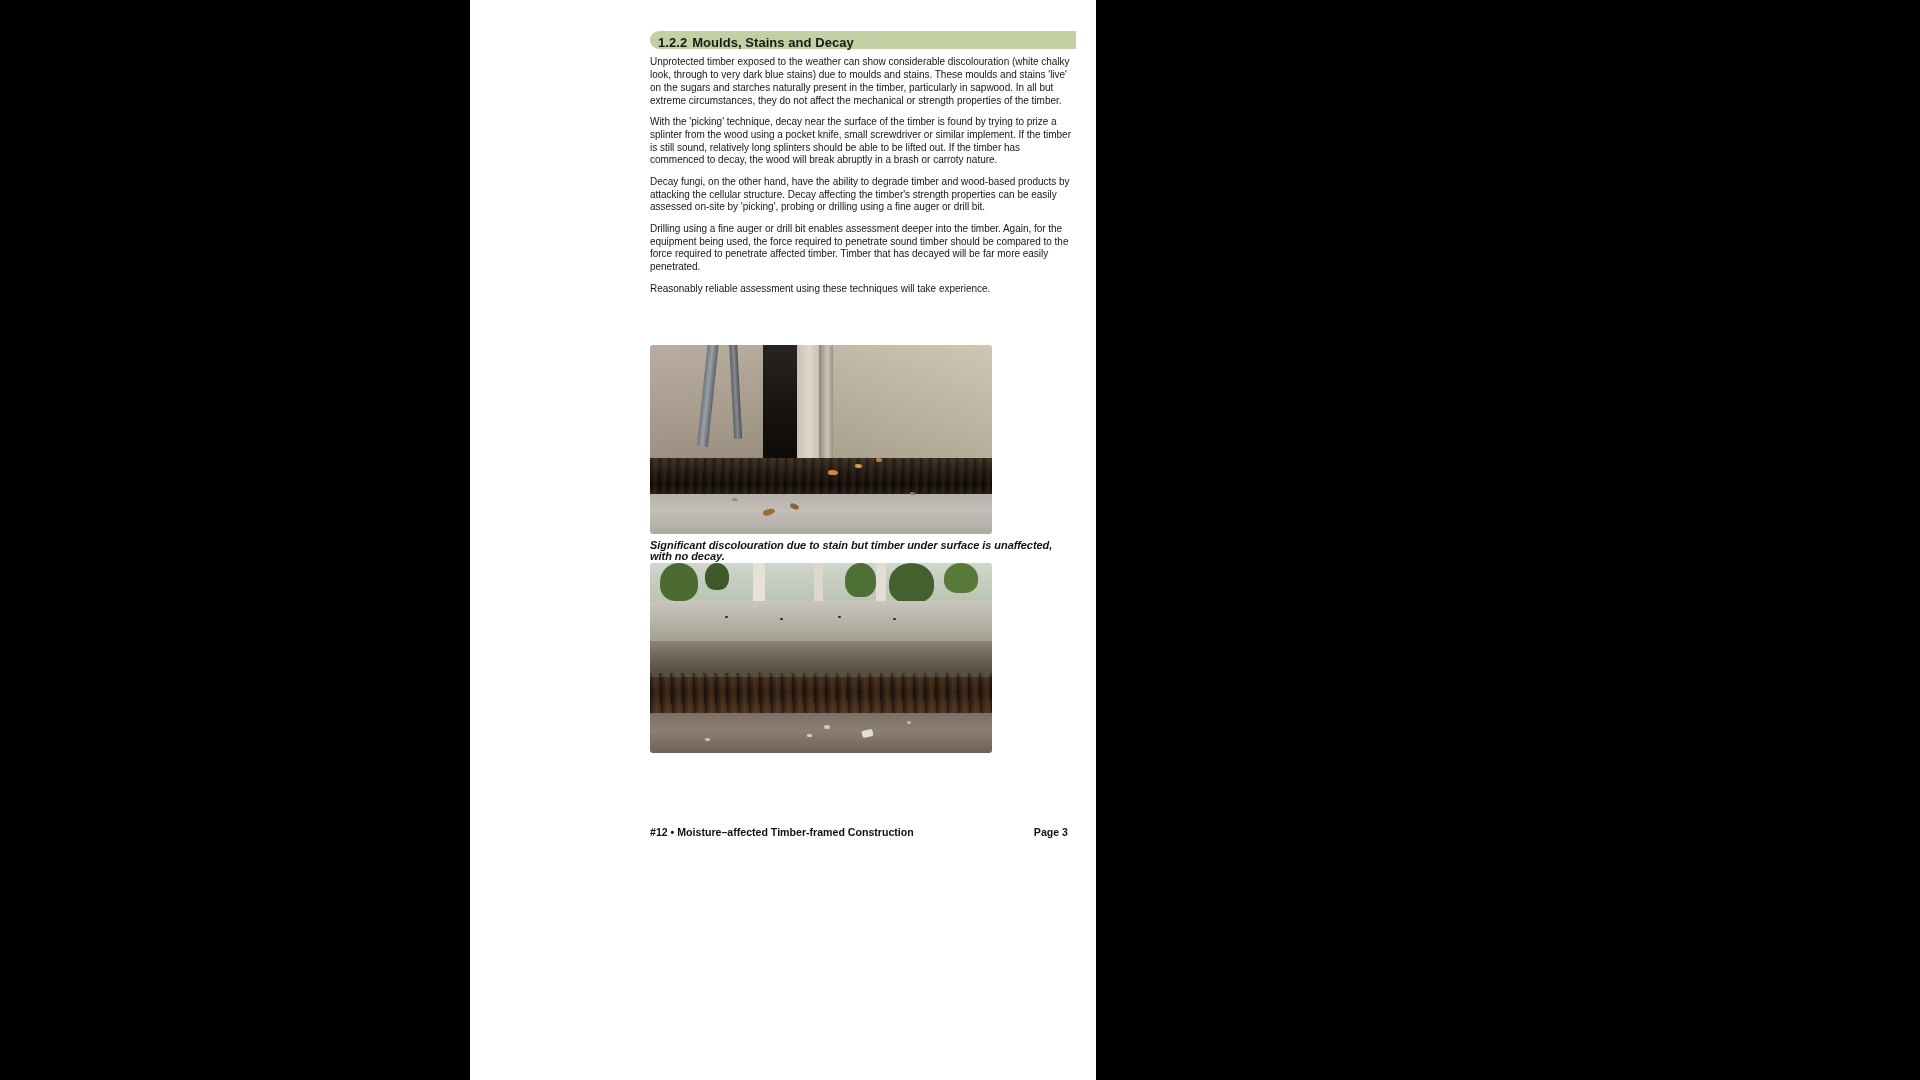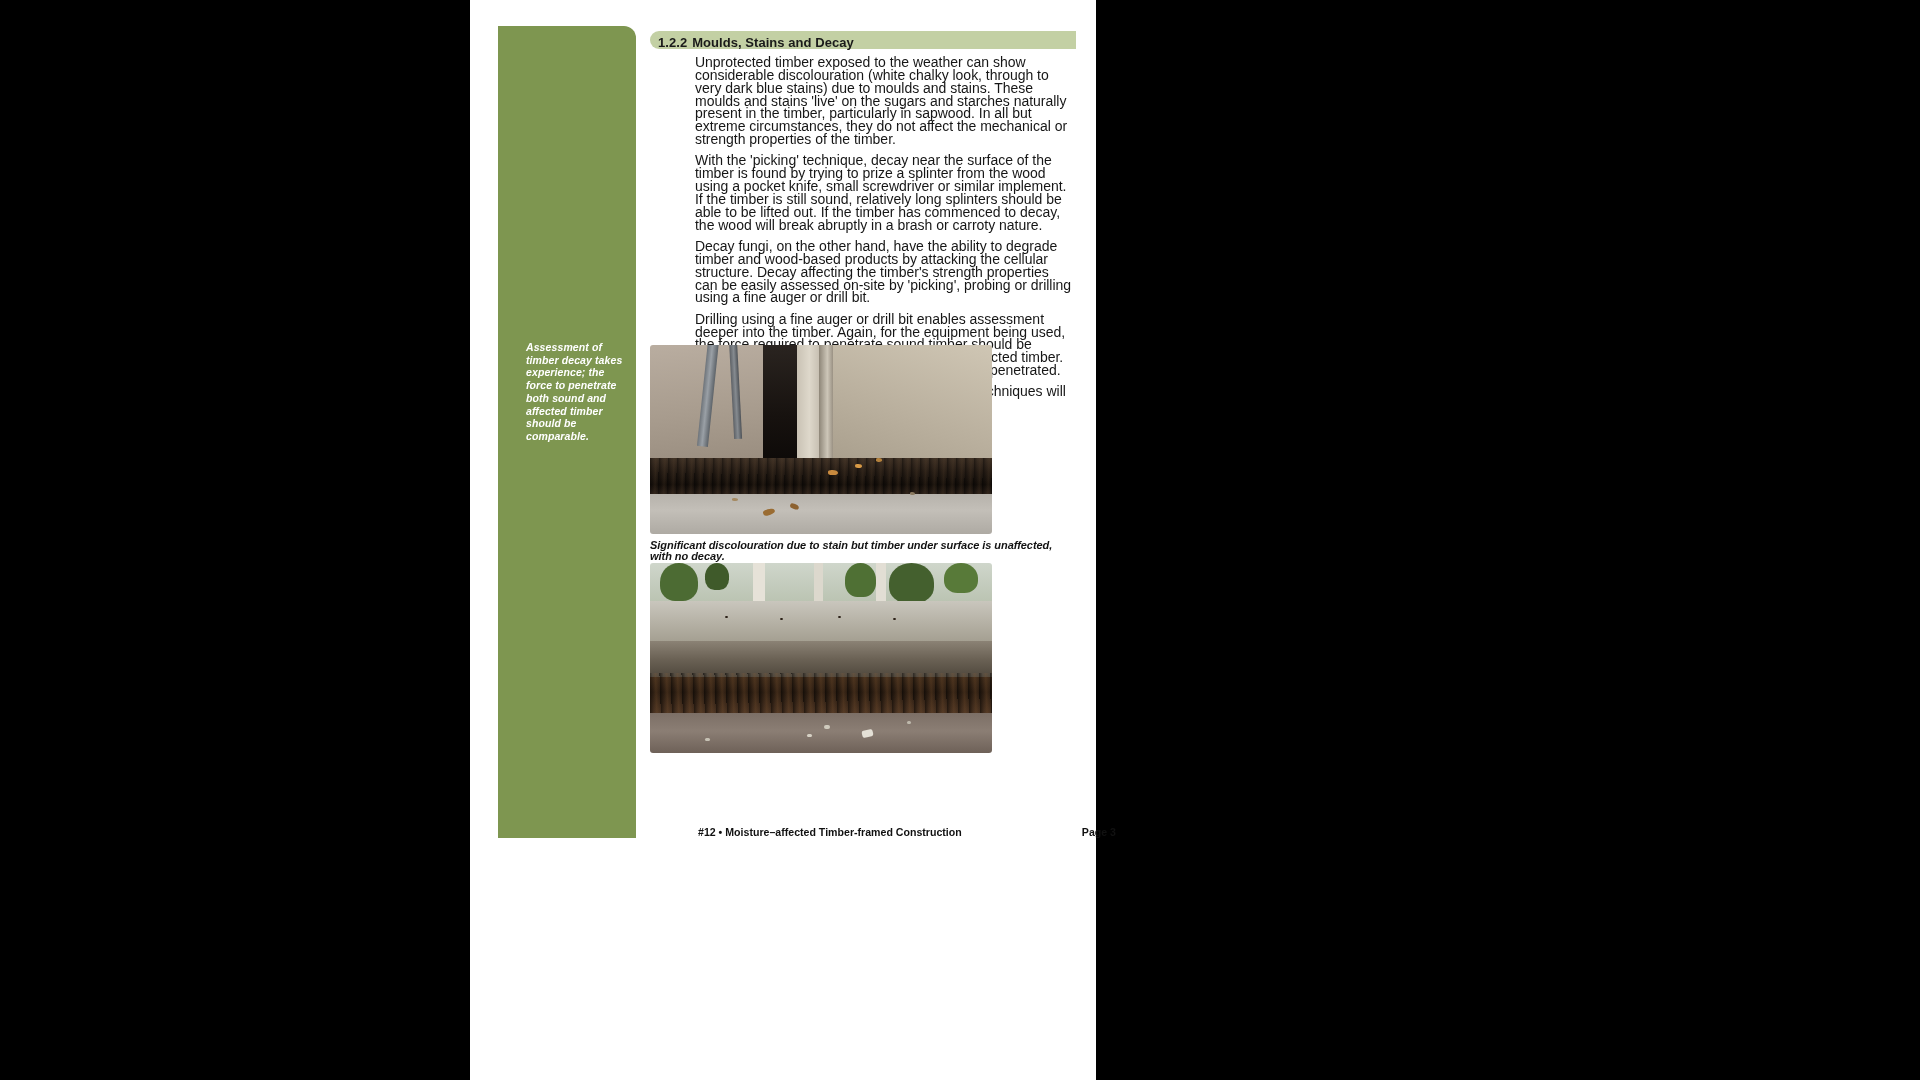--- a/index.html
+++ b/index.html
@@ -46,27 +46,26 @@
     font-size:13px;
     font-weight:bold;
     color:#1a1a1a;
     white-space:nowrap;
     letter-spacing:0.05px;
   }
   .section-banner .num { margin-right:5px; }
 
   .body-text { position:absolute; left:0px; top:56px; width:422px; }
   .para {
-    font-size:14px;
+    font-size:10px;
     line-height:12.85px;
     color:#161616;
     text-align:left;
     margin-bottom:8.5px;
     letter-spacing:-0.02px;
-    margin-left:45px;
   }
 
   
   .figure { position:absolute; left:0px; width:345px; }
   .fig1 { top:345px; }
   .fig2 { top:563px; }
 
   .photo {
     width:342px; border-radius:3px; overflow:hidden; position:relative;
     display:block;
@@ -81,21 +80,21 @@
     font-style:italic;
     color:#121212;
     margin-top:6px;
     width:420px;
     letter-spacing:-0.05px;
   }
 
   
   .footer {
     position:absolute; left:0px; top:826px; width:426px;
-    display:flex; justify-content:space-between; align-items:baseline;margin-left:48px;
+    display:flex; justify-content:space-between; align-items:baseline;
   }
   .footer-left {
     font-size:10.6px; font-weight:bold; color:#111; white-space:nowrap;
   }
   .footer-right {
     font-size:10.6px; font-weight:bold; color:#111; white-space:nowrap;
     margin-right:8px;
   }
 
   
@@ -142,23 +141,20 @@
       background:linear-gradient(180deg,#7c6f66 0%,#8b7e74 45%,#6e6158 100%); }
   .p2-chip { position:absolute; background:#e4e0d6; border-radius:2px; }
   .p2-hole { position:absolute; width:3px; height:2px; background:#241a10; border-radius:50%; }
 </style>
 </head>
 <body>
 
 <div class="screen">
   <div class="page">
 
-    <div class="sidebar">
-      <div class="sidebar-note">Assessment of timber decay takes experience; the force to penetrate both sound and affected timber should be comparable.</div>
-    </div>
 
     <div class="content">
 
       <div class="section-banner">
         <div class="label">
           <span class="num">1.2.2</span><span>Moulds, Stains and Decay</span>
         </div>
       </div>
 
       <div class="body-text">

